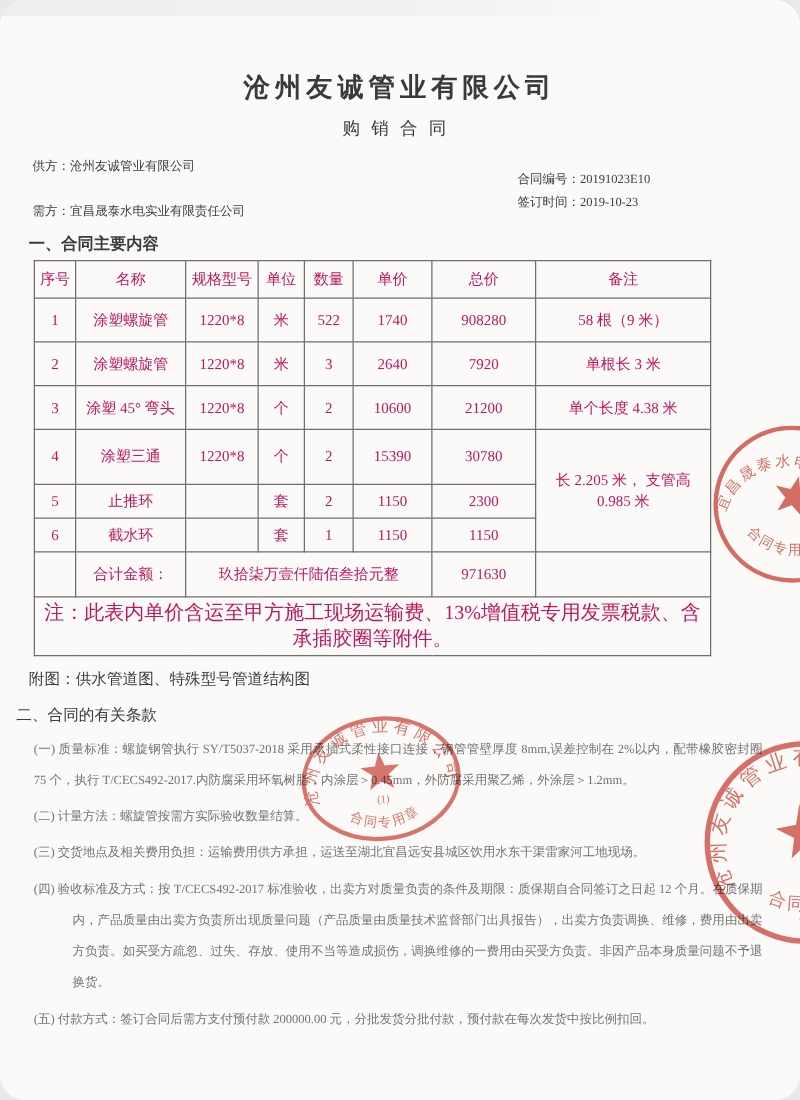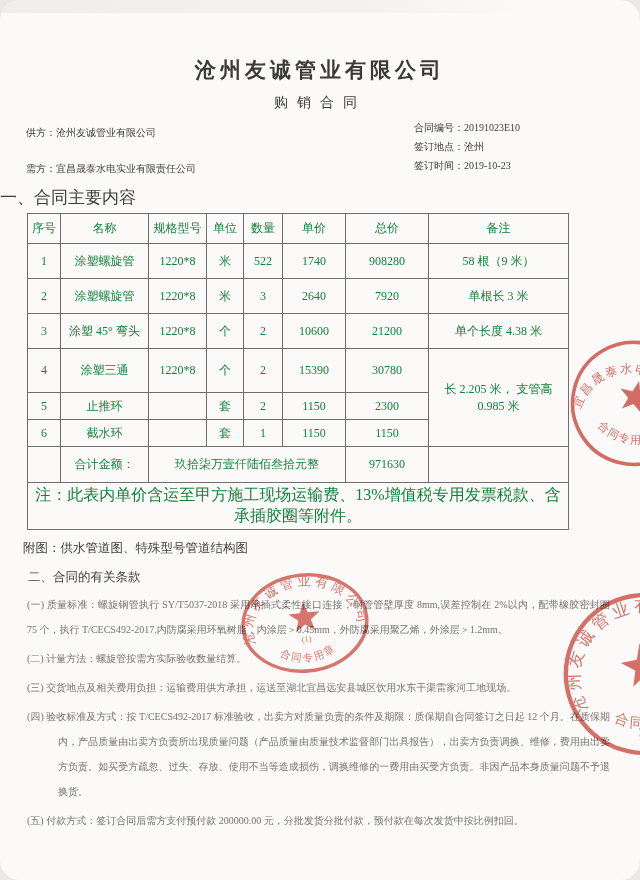--- a/index.html
+++ b/index.html
@@ -26,29 +26,29 @@
   }
   .doc-subtitle{
     margin:10px 0 0;
     text-align:center;
     font-size:14px;font-weight:500;letter-spacing:9px;
     color:#3a3a3a;
   }
   .info-block{position:relative;height:66px;margin-top:6px;font-size:10px;}
   .info-supplier{position:absolute;left:26px;top:8px;}
   .info-buyer{position:absolute;left:26px;top:44px;}
-  .info-meta{position:absolute;left:414px;top:0;line-height:19px;}
-  .sec-heading{margin:2px 0 4px;font-size:17px;font-weight:400;}
+  .info-meta{position:absolute;left:414px;top:16px;line-height:19px;}
+  .sec-heading{margin:2px 0 4px;padding-left:23px;font-size:13px;font-weight:700;}
   table.items{
     border-collapse:collapse;
     margin-left:27px;
     width:541px;
     table-layout:fixed;
     font-size:12px;
-    color:#15803d;
+    color:#be185d;
   }
   table.items th,table.items td{
     border:1px solid #6f6f6f;
     text-align:center;
     vertical-align:middle;
     padding:2px 3px;
     font-weight:normal;
     overflow:hidden;
   }
   col.c-no{width:33px;}  col.c-name{width:88px;} col.c-spec{width:58px;}
@@ -57,21 +57,21 @@
   tr.hrow{height:30px;}
   tr.r-std{height:35px;}
   tr.r-tall{height:44px;}
   tr.r-short{height:27px;}
   tr.r-sum{height:36px;}
   td.note-cell{
     text-align:left;height:34px;padding:4px 8px;font-size:16px;
   }
   td.remark-merged{vertical-align:top;padding-top:6px;line-height:17px;}
   .attachment-line{margin:10px 0 0;padding-left:23px;font-size:12.5px;}
-  .sec2-heading{margin:12px 0 6px;padding-left:28px;font-size:12.5px;font-weight:500;}
+  .sec2-heading{margin:12px 0 6px;padding-left:13px;font-size:12.5px;font-weight:500;}
   .clauses{padding:0 30px 0 27px;}
   .clause{
     margin:4px 0 2px;
     font-size:10px;
     line-height:25px;
     text-align:justify;
     color:#737373;
   }
   .clause.hang{padding-left:31px;text-indent:-31px;}
   .stamp{
@@ -88,21 +88,20 @@
   <div class="scan-edge-top"></div>
 
   <h1 class="doc-title">沧州友诚管业有限公司</h1>
   <h2 class="doc-subtitle">购销合同</h2>
 
   <div class="info-block">
     <div class="info-supplier"><span>供方：</span><span>沧州友诚管业有限公司</span></div>
     <div class="info-buyer"><span>需方：</span><span>宜昌晟泰水电实业有限责任公司</span></div>
     <div class="info-meta">
       <div><span>合同编号：</span><span>20191023E10</span></div>
-      <div><span>签订地点：</span><span>沧州</span></div>
       <div><span>签订时间：</span><span>2019-10-23</span></div>
     </div>
   </div>
 
   <p class="sec-heading">一、合同主要内容</p>
 
   <table class="items">
     <colgroup>
       <col class="c-no">
         <col class="c-name">

